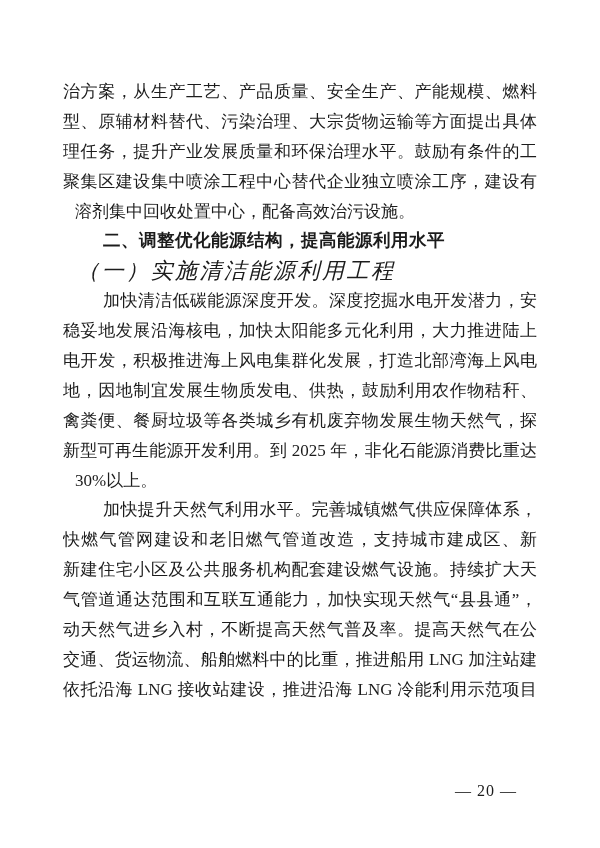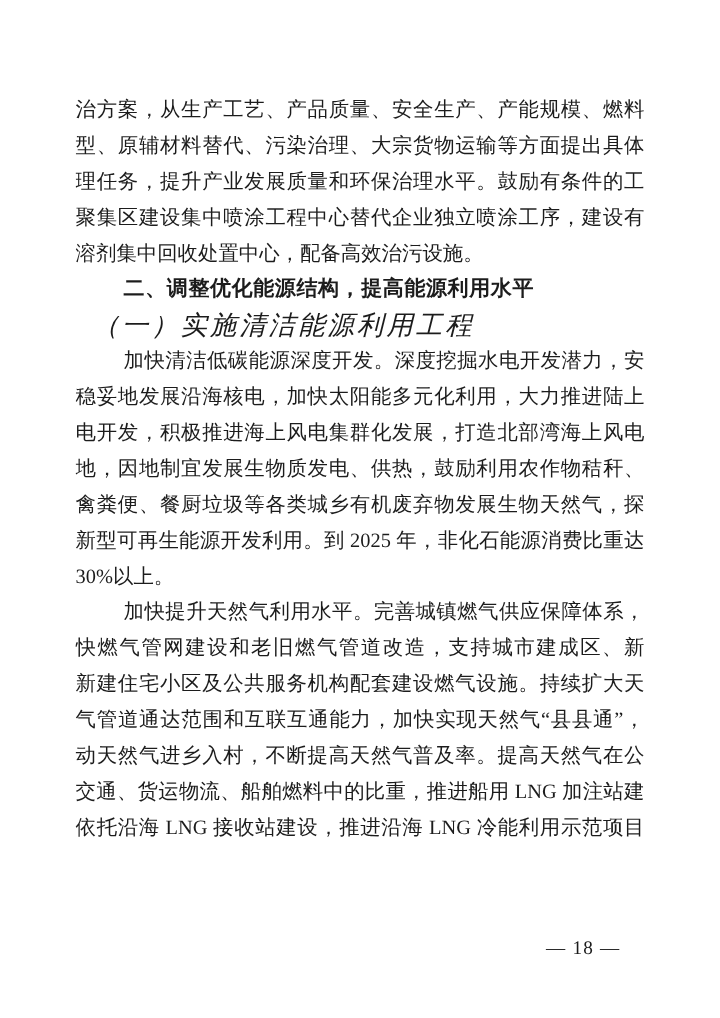--- a/index.html
+++ b/index.html
@@ -28,20 +28,21 @@
     height: 29.9px;
     text-align: justify;
     text-align-last: justify;
     text-justify: inter-character;
     white-space: pre-wrap;
     overflow: hidden;
   }
   .line.last {
     text-align: right;
     text-align-last: left;
+    margin-left: 12px;
   }
   .line.indent {
     text-indent: 40px;
   }
   .h1 {
     font-family: "Liberation Sans", sans-serif;
     font-weight: 700;
     font-size: 17.5px;
     letter-spacing: 0.5px;
     text-indent: 40px;
@@ -96,14 +97,14 @@
       <div class="para">
         <div class="line body-line indent">加快提升天然气利用水平。完善城镇燃气供应保障体系，加</div>
         <div class="line body-line">快燃气管网建设和老旧燃气管道改造，支持城市建成区、新区、</div>
         <div class="line body-line">新建住宅小区及公共服务机构配套建设燃气设施。持续扩大天然</div>
         <div class="line body-line">气管道通达范围和互联互通能力，加快实现天然气“县县通”，推</div>
         <div class="line body-line">动天然气进乡入村，不断提高天然气普及率。提高天然气在公共</div>
         <div class="line body-line">交通、货运物流、船舶燃料中的比重，推进船用 LNG 加注站建设。</div>
         <div class="line body-line">依托沿海 LNG 接收站建设，推进沿海 LNG 冷能利用示范项目建</div>
       </div>
     </div>
-  <div class="footer-pagenum">— 18 —</div>
+  <div class="footer-pagenum">— 20 —</div>
 </div>
 
 </body></html>

